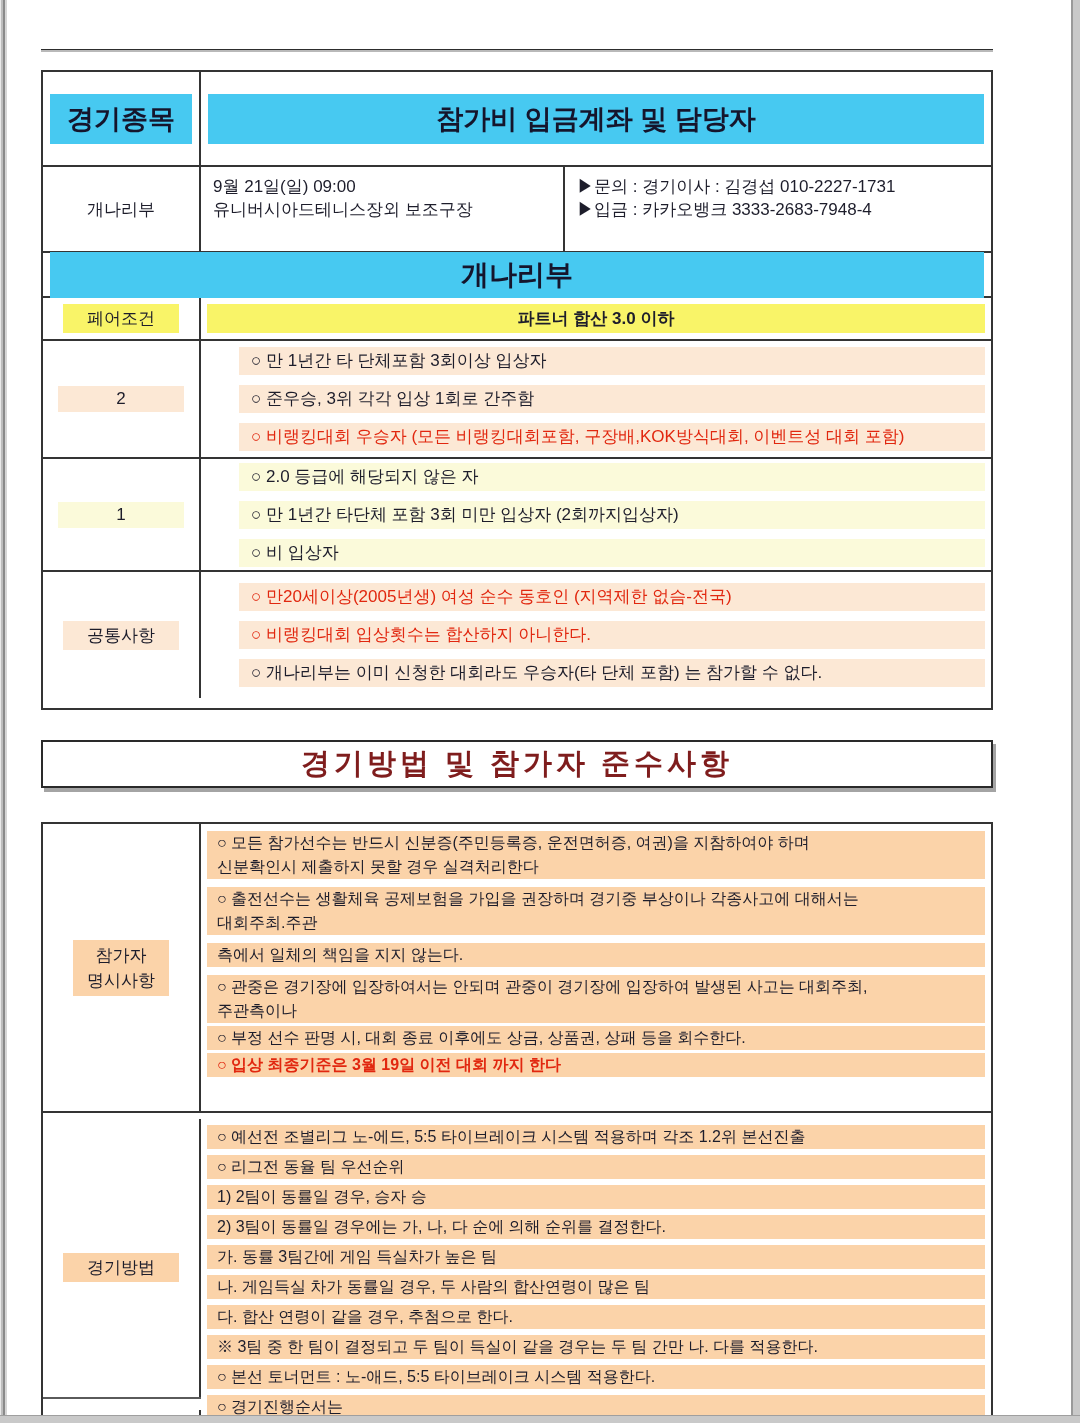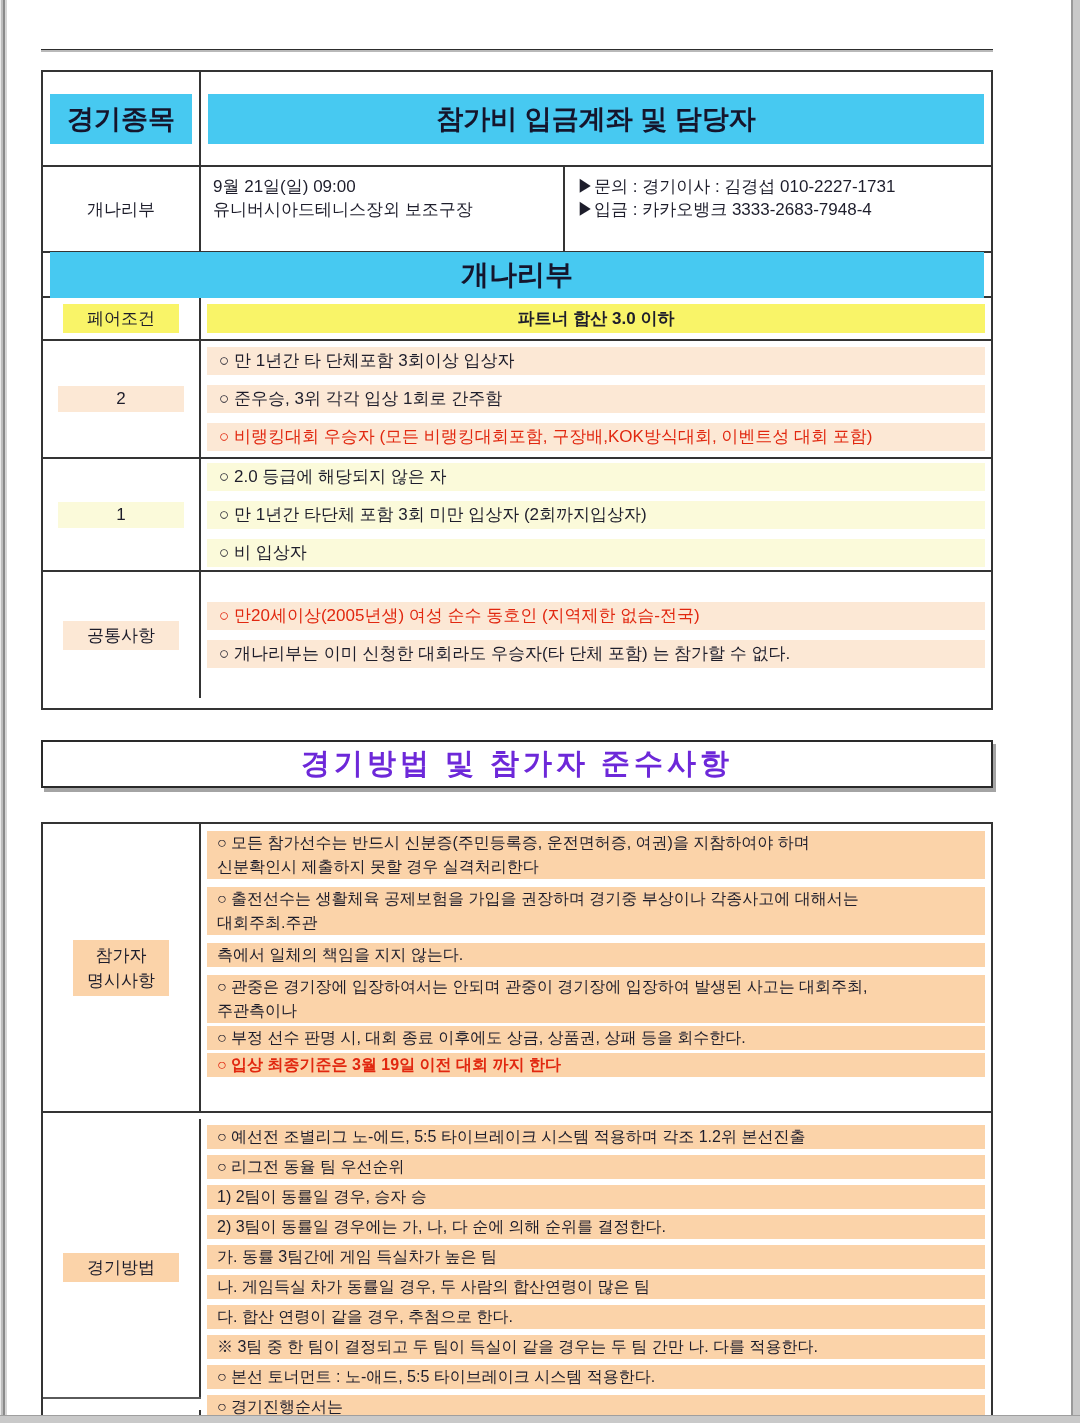--- a/index.html
+++ b/index.html
@@ -37,28 +37,28 @@
   .pair-row { height:43px; }
   .pair-row .cf { display:flex; align-items:center; }
   .hl-yellow { background:#f9f468; }
   .hl-lyellow { background:#fbfada; }
   .hl-peach { background:#fce8d5; }
   .hl-orange { background:#fbd3a9; }
   .lab { font-size:17px; padding:3px 24px; }
   .lab-num { font-size:17px; padding:3px 58px; }
   .pair-val { width:calc(100% - 12px); margin:0 6px; text-align:center; font-size:17px; font-weight:bold; padding:3px 0; }
   .grow { }
-  .grow .cf { display:flex; flex-direction:column; justify-content:center; }
+  .grow .cf { display:flex; flex-direction:column; justify-content:center;padding-left:32px; }
   .ln { height:28px; line-height:28px; font-size:17px; white-space:nowrap; margin:5px 6px 5px 6px; padding-left:12px; }
   .red { color:#e1270f; }
 
   
   .title-box { position:absolute; left:41px; top:740px; width:952px; height:48px; border:2px solid #2a2a2a;
     background:#fff; box-shadow:3px 4px 0 rgba(90,90,90,.55); display:flex; align-items:center; justify-content:center; }
-  .title-box span { color:#6d28d9; font-size:29px; font-weight:bold; letter-spacing:4px; }
+  .title-box span { color:#7f1d1d; font-size:29px; font-weight:bold; letter-spacing:4px; }
 
   
   .tbl2 { top:822px; height:601px; border-bottom:0; }
   .prow { height:287px; }
   .mrow { height:310px; }
   .lab2 { font-size:17px; line-height:25px; padding:3px 14px; text-align:center; }
   .t2lines { padding-top:7px; }
   .l2 { height:24px; line-height:24px; font-size:16px; white-space:nowrap; margin:0 6px; padding-left:10px; background:#fbd3a9; }
   .l2.g { margin-top:8px; }
   .l2.s { margin-top:3px; }
@@ -125,20 +125,21 @@
         <div class="ln hl-lyellow">○ 만 1년간 타단체 포함 3회 미만 입상자 (2회까지입상자)</div>
         <div class="ln hl-lyellow">○ 비 입상자</div>
       </div>
     </div>
     <div class="trow grow" style="height:128px;">
       <div class="tc c1">
           <span class="hl-peach lab">공통사항</span>
         </div>
       <div class="tc cf">
         <div class="ln hl-peach red">○ 만20세이상(2005년생) 여성 순수 동호인 (지역제한 없슴-전국)</div>
+        <div class="ln hl-peach red">○ 비랭킹대회 입상횟수는 합산하지 아니한다.</div>
         <div class="ln hl-peach">○ 개나리부는 이미 신청한 대회라도 우승자(타 단체 포함) 는 참가할 수 없다.</div>
       </div>
     </div>
   </div>
 
   <div class="title-box">
     <span>경기방법 및 참가자 준수사항</span>
   </div>
 
   <div class="tbl tbl2">

